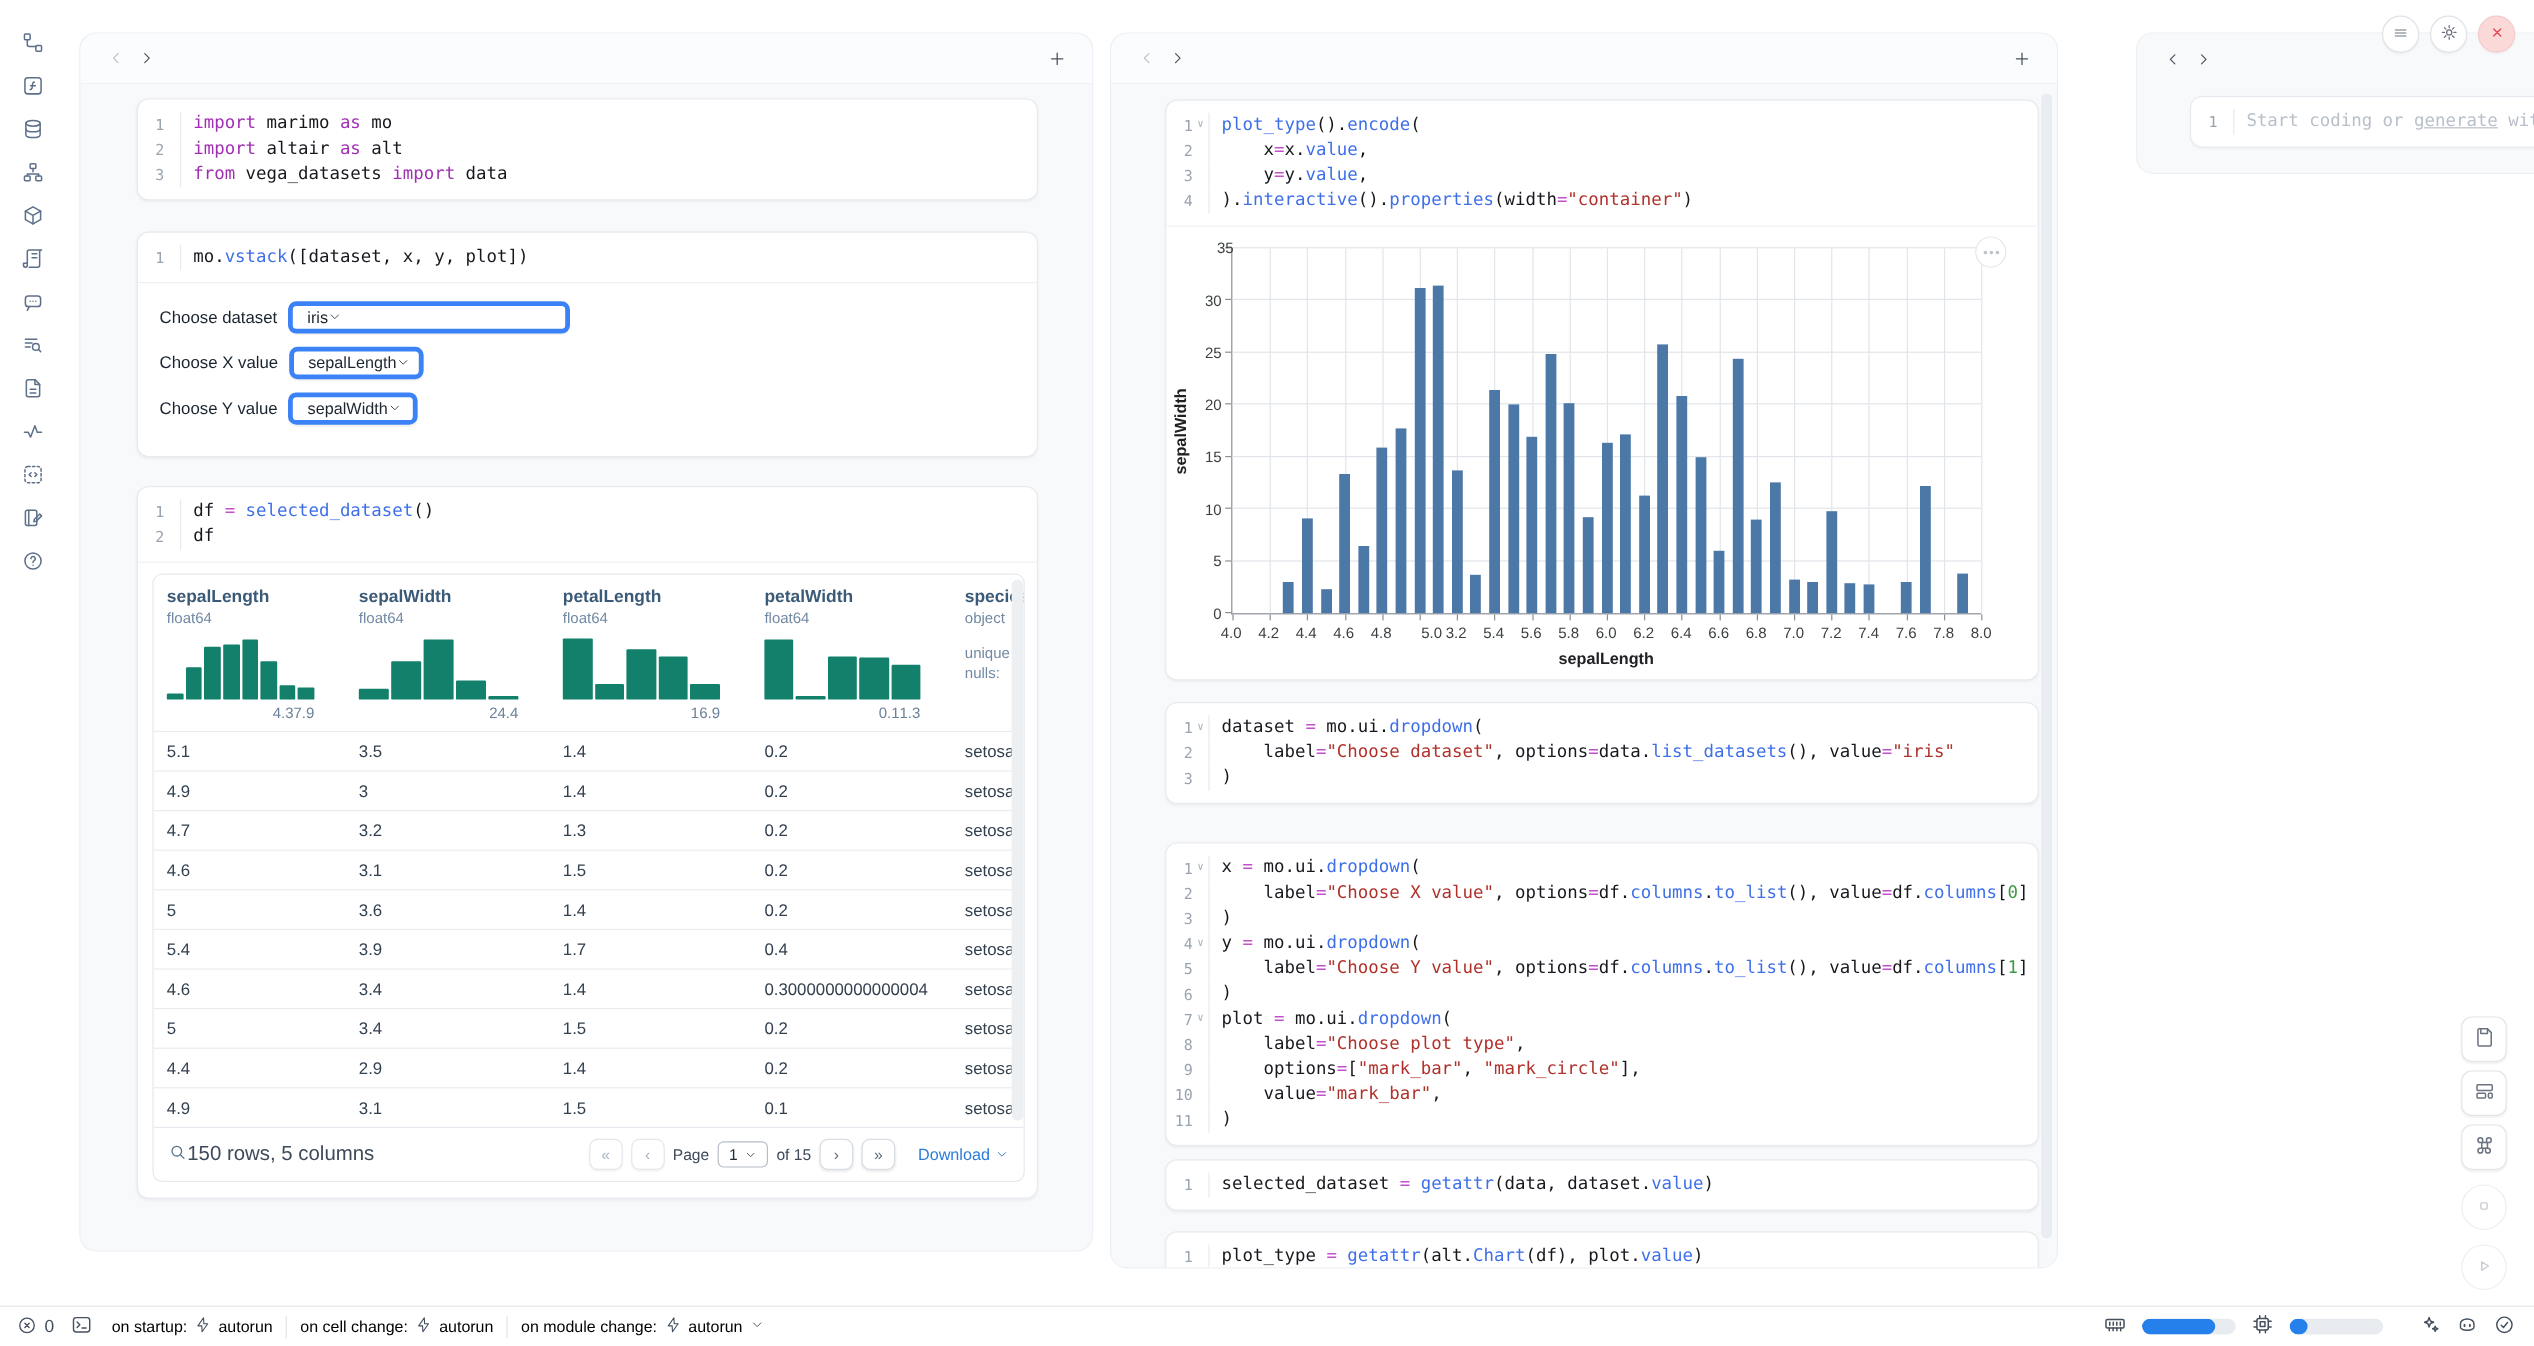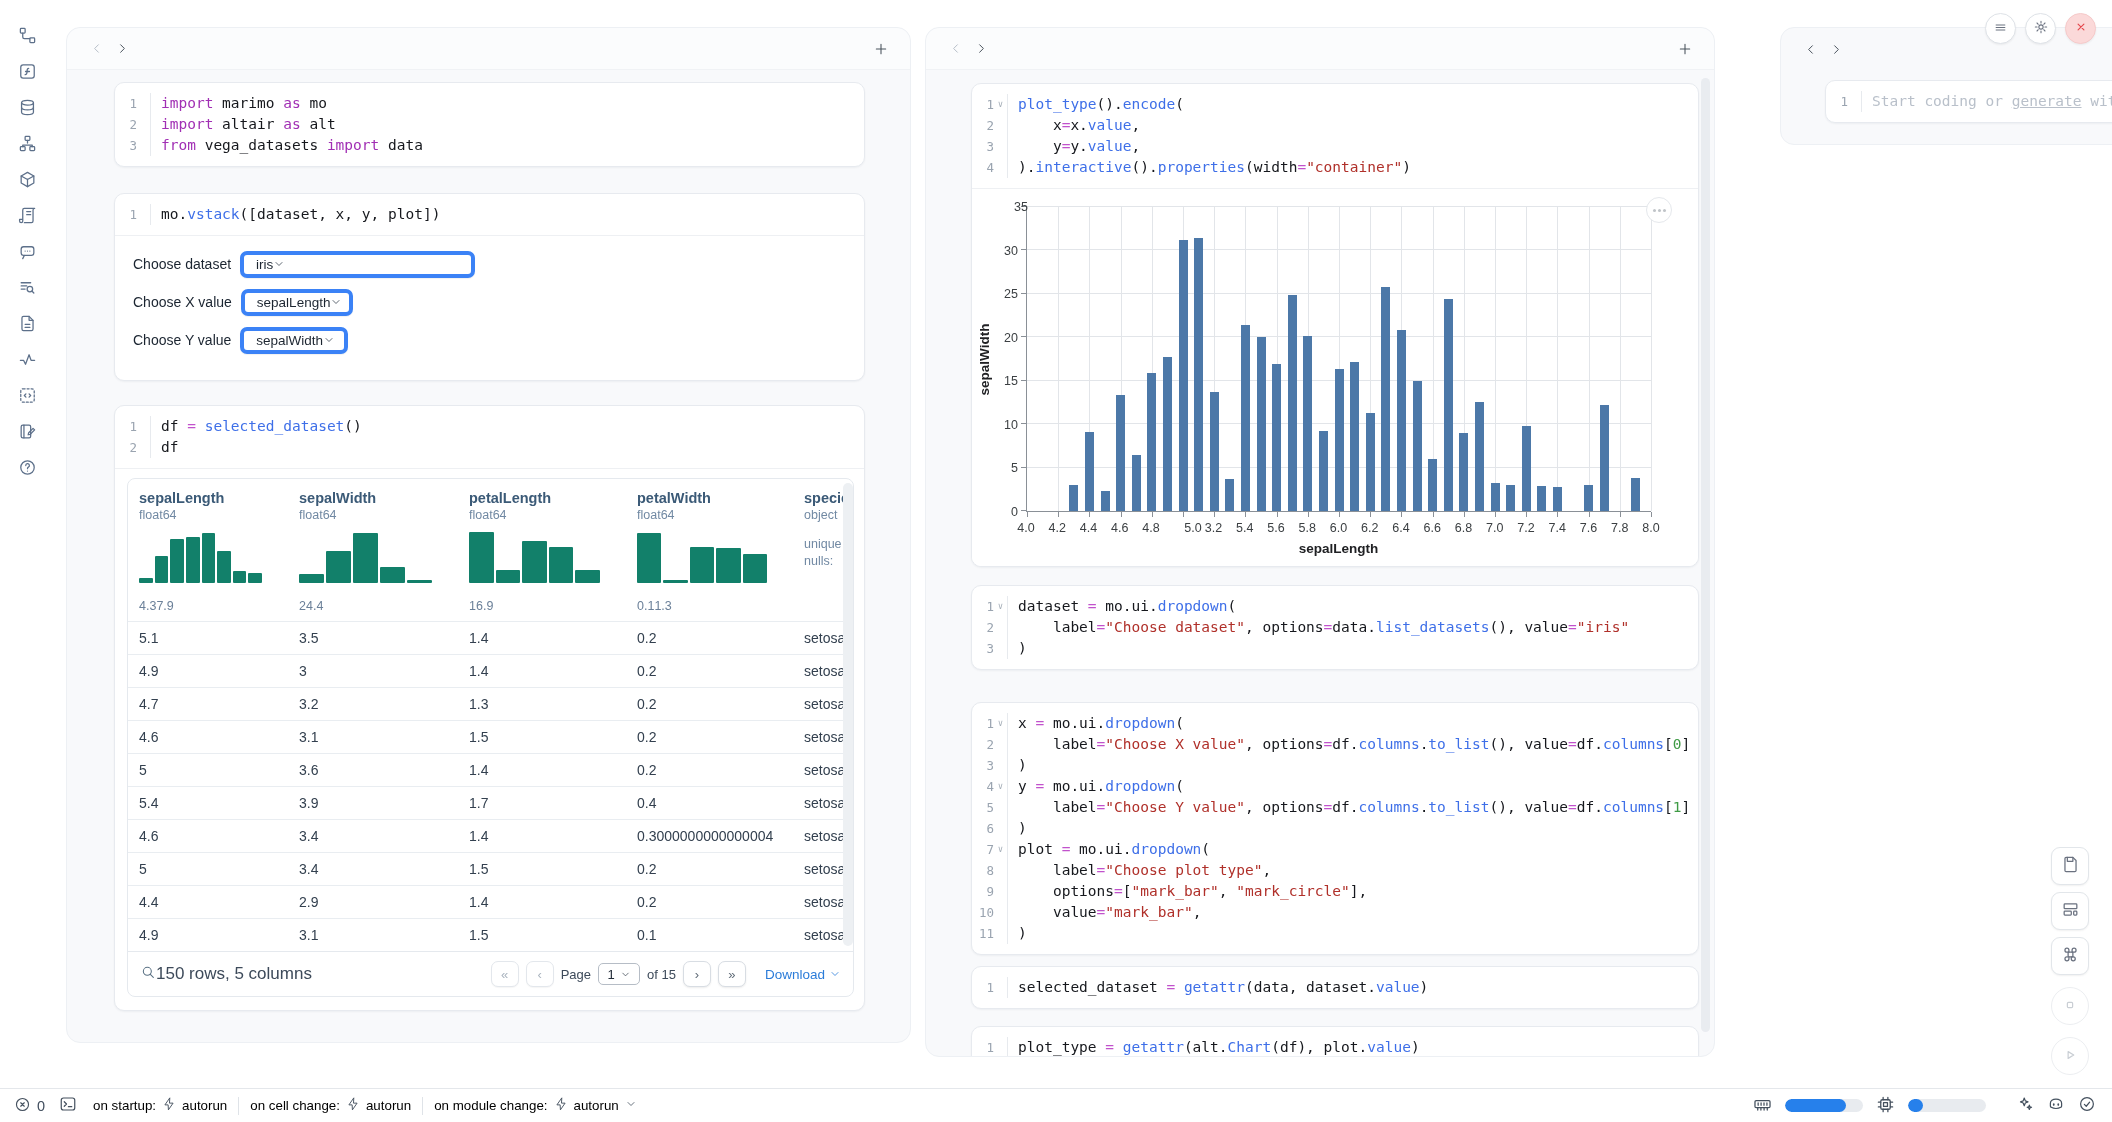--- a/index.html
+++ b/index.html
@@ -62,22 +62,22 @@
   .dftable { position:relative; width:727px; border:1px solid #e5e9ee; border-radius:8px;
     overflow:hidden; background:#fff; }
   .thead { display:grid; grid-template-columns:160px 170px 168px 167px 1fr;
     padding-top:10px; }
   .th { padding-left:11px; overflow:hidden; white-space:nowrap; }
   .th-name { font-size:14.5px; font-weight:bold; color:#3b5a77; line-height:18px; }
   .th-dtype { font-size:12.5px; color:#7189a3; line-height:16px; }
   .hist { display:flex; align-items:flex-end; gap:2px; height:54px; margin-top:6px;
     width:calc(100% - 26px); }
   .hist .hbar { flex:1; border-radius:1px; }
-  .th-range { display:flex; justify-content:flex-start; width:calc(100% - 26px);
-    font-size:12.5px; color:#6b8099; margin-top:16px; padding-bottom:8px; }
+  .th-range { display:flex; justify-content:flex-end; width:calc(100% - 26px);
+    font-size:12.5px; color:#6b8099; margin-top:4px; padding-bottom:8px; }
   .th-meta { font-size:12.5px; color:#7189a3; line-height:17px; }
   .th-meta.first { margin-top:13px; }
   .trow { display:grid; grid-template-columns:160px 170px 168px 167px 1fr;
     border-top:1px solid #e9edf1; height:33px; align-items:center; }
   .td { padding-left:11px; font-size:14px; color:#33404f; overflow:hidden; white-space:nowrap; }
   .tbl-scrollbar { position:absolute; right:0px; top:4px; bottom:50px; width:10px;
     background:#edf0f3; border-radius:6px; }
   .tfoot { border-top:1px solid #e5e9ee; height:45px; display:flex; align-items:center;
     padding:0 12px; }
   .tfoot-summary { font-size:17px; color:#3d4a5a; margin-left:0; }

